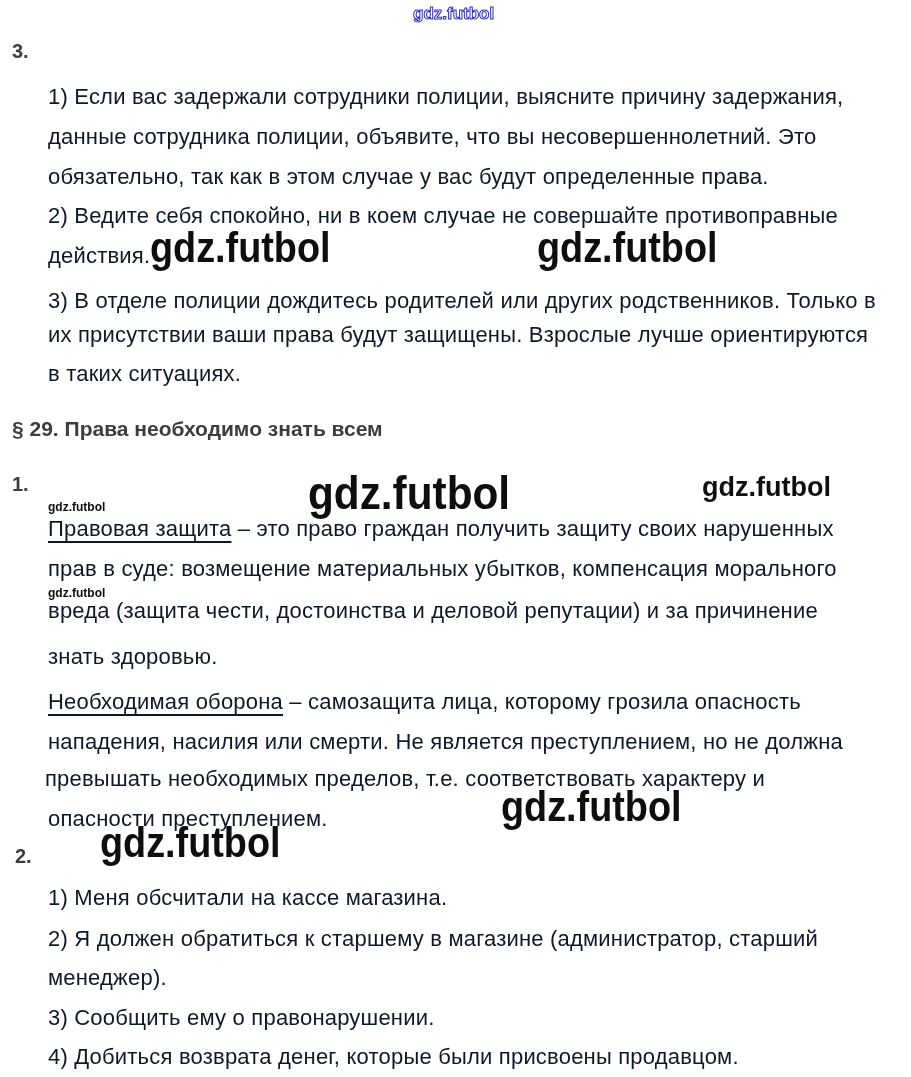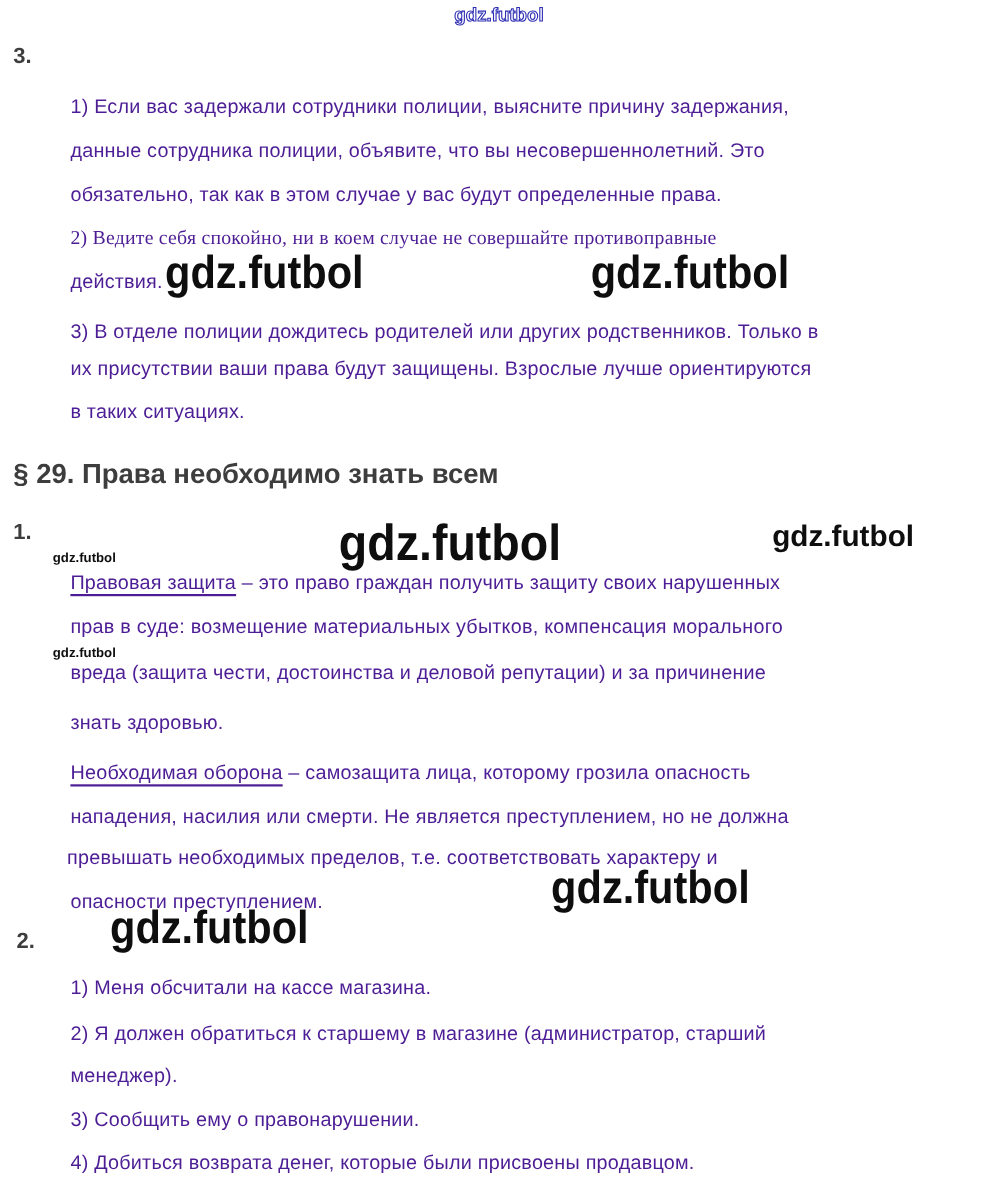--- a/index.html
+++ b/index.html
@@ -6,35 +6,34 @@
   .page{
     position:relative;
     width:911px;height:1077px;
     background:#ffffff;
     overflow:hidden;
     font-family:"Liberation Sans","DejaVu Sans",sans-serif;
     border-radius:32px;
   }
   .ln{
     position:absolute;
-    font-size:18px;
+    font-size:22px;
     letter-spacing:0.2px;
     line-height:26px;
-    color:#4c1d95;
+    color:#0f172a;
     white-space:nowrap;
-    margin-left:16px;
   }
   .hd{
     position:absolute;
     font-size:20px;
     font-weight:bold;
     color:#3d3d3d;
     white-space:nowrap;
   }
-  .hd-para{font-size:25px;}
+  .hd-para{font-size:21px;}
   .term{
     text-decoration:underline;
     text-underline-offset:5px;
     text-decoration-thickness:1.5px;
   }
   .wm{
     position:absolute;
     font-weight:bold;
     color:#0e0e0e;
     white-space:nowrap;
@@ -78,21 +77,21 @@
 <div class="page">
 
   <div class="wm-blue" style="left:413px;top:4px;">gdz.futbol</div>
 
   <div class="hd" style="left:12px;top:40px;">3.</div>
 
   <div class="ln" style="left:48px;top:84px;">1) Если вас задержали сотрудники полиции, выясните причину задержания,</div>
   <div class="ln" style="left:48px;top:124px;">данные сотрудника полиции, объявите, что вы несовершеннолетний. Это</div>
   <div class="ln" style="left:48px;top:164px;">обязательно, так как в этом случае у вас будут определенные права.</div>
 
-  <div class="ln" style="left:48px;top:203px;font-family:Liberation Serif, serif;">2) Ведите себя спокойно, ни в коем случае не совершайте противоправные</div>
+  <div class="ln" style="left:48px;top:203px;">2) Ведите себя спокойно, ни в коем случае не совершайте противоправные</div>
   <div class="ln" style="left:48px;top:243px;">действия.</div>
   <div class="wm wm-big" style="left:150px;top:227px;">gdz.futbol</div>
   <div class="wm wm-big" style="left:537px;top:227px;">gdz.futbol</div>
 
   <div class="ln" style="left:48px;top:288px;">3) В отделе полиции дождитесь родителей или других родственников. Только в</div>
   <div class="ln" style="left:48px;top:322px;">их присутствии ваши права будут защищены. Взрослые лучше ориентируются</div>
   <div class="ln" style="left:48px;top:361px;">в таких ситуациях.</div>
 
   <div class="hd hd-para" style="left:12px;top:417px;">§ 29. Права необходимо знать всем</div>
 

